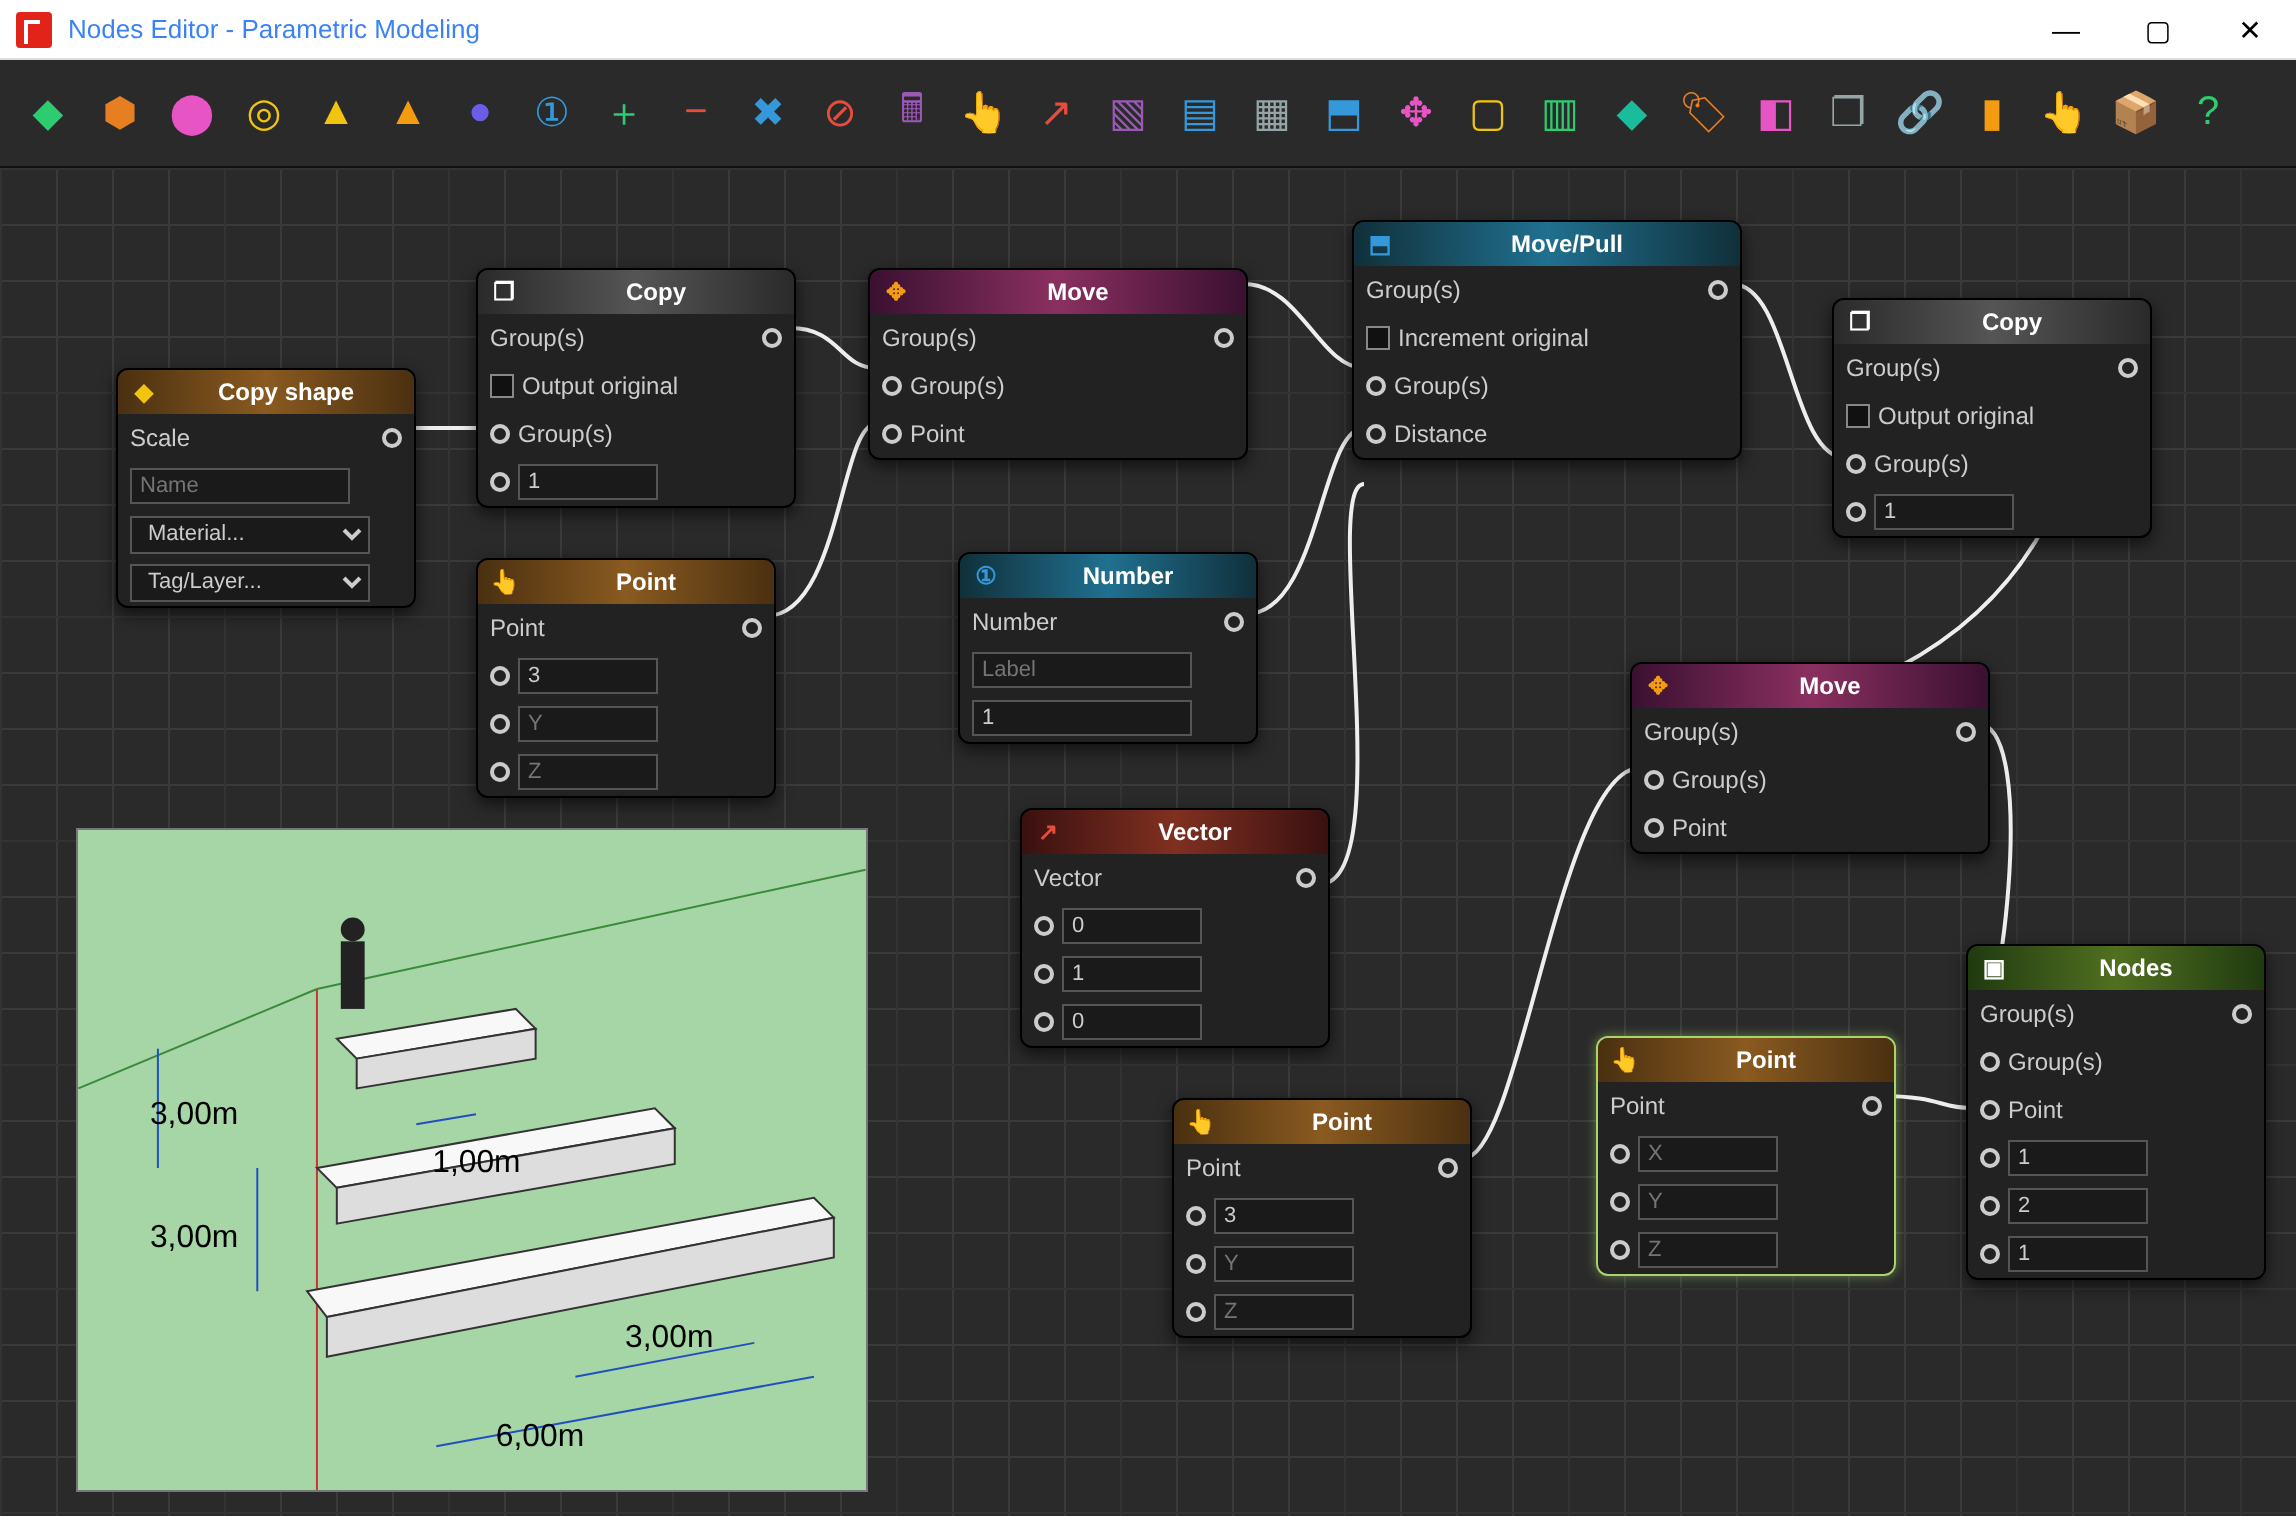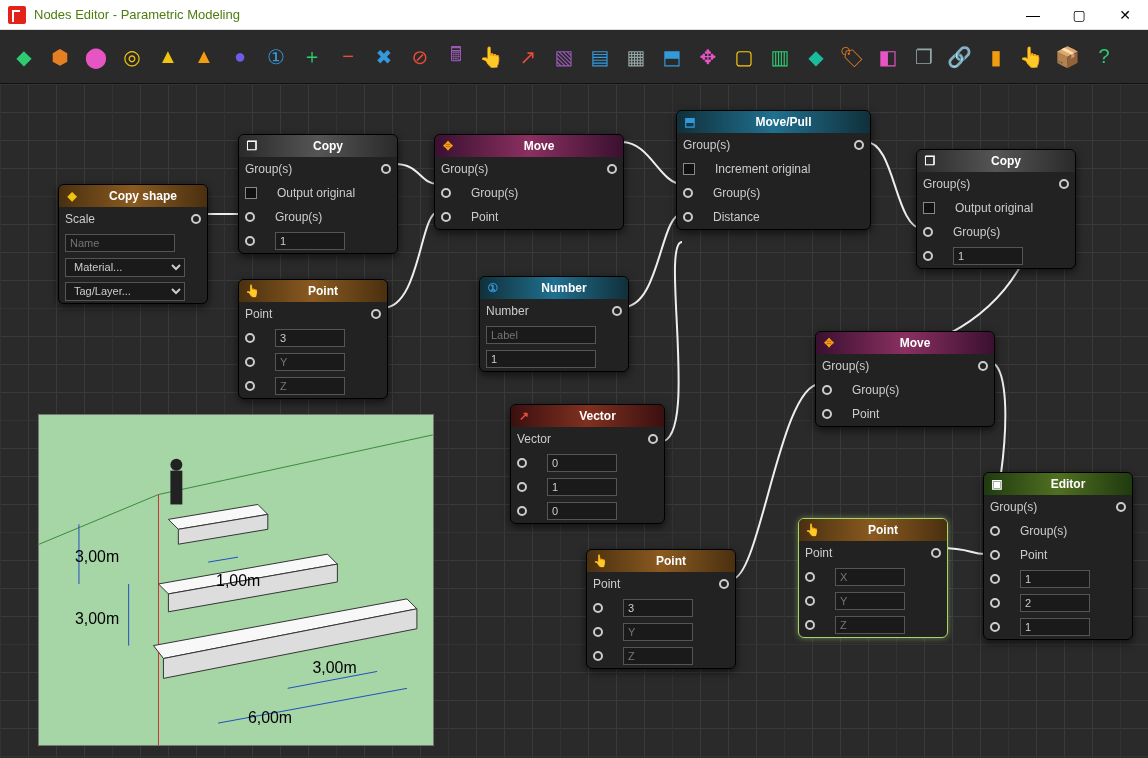--- a/index.html
+++ b/index.html
@@ -29,21 +29,21 @@
     position: relative;
   }
   .titlebar .appicon::after {
     content:'';
     position:absolute; left:4px; top:4px;
     width:6px; height:10px;
     border: 2px solid #fff;
     border-right:none;
     border-bottom:none;
   }
-  .titlebar .title { color: #4d7c0f; font-size: 13px; }
+  .titlebar .title { color: #3b82f6; font-size: 13px; }
   .winbtns { margin-left: auto; display:flex; height:100%; }
   .winbtn {
     width: 46px; height: 100%;
     display:flex; align-items:center; justify-content:center;
     font-size: 14px; color:#000;
   }
   
   .toolbar {
     height: 54px;
     background: #2a2a2a;
@@ -102,21 +102,21 @@
   .hdr-gray   { background: linear-gradient(90deg, #2a2a2a, #555, #2a2a2a); }
   .hdr-pink   { background: linear-gradient(90deg, #3a1030, #8a3060, #3a1030); }
   .hdr-cyan   { background: linear-gradient(90deg, #10303a, #207090, #10303a); }
   .hdr-red    { background: linear-gradient(90deg, #3a1010, #803020, #3a1010); }
   .hdr-green  { background: linear-gradient(90deg, #203a10, #507020, #203a10); }
   .row {
     display:flex;
     align-items:center;
     height: 24px;
     padding: 0 6px;
-    gap:20px;
+    gap:4px;
     position:relative;
   }
   .row.out { justify-content:flex-end; }
   .port {
     width:10px; height:10px;
     border:2px solid #ccc;
     border-radius:50%;
     background:#222;
     flex-shrink:0;
     cursor:crosshair;
@@ -455,21 +455,21 @@
       </div>
     <div class="row">
         <span class="port"></span>
         <span class="label">Point</span>
       </div>
   </div>
 
   <div class="node" style="left:983px; top:388px; width:150px;">
     <div class="node-header hdr-green">
       <span class="hicon">▣</span>
-      <span class="htitle">Editor</span>
+      <span class="htitle">Nodes</span>
     </div>
     <div class="row out">
         <span class="label">Group(s)</span>
         <span class="port out"></span>
       </div>
     <div class="row">
         <span class="port"></span>
         <span class="label">Group(s)</span>
       </div>
     <div class="row">

